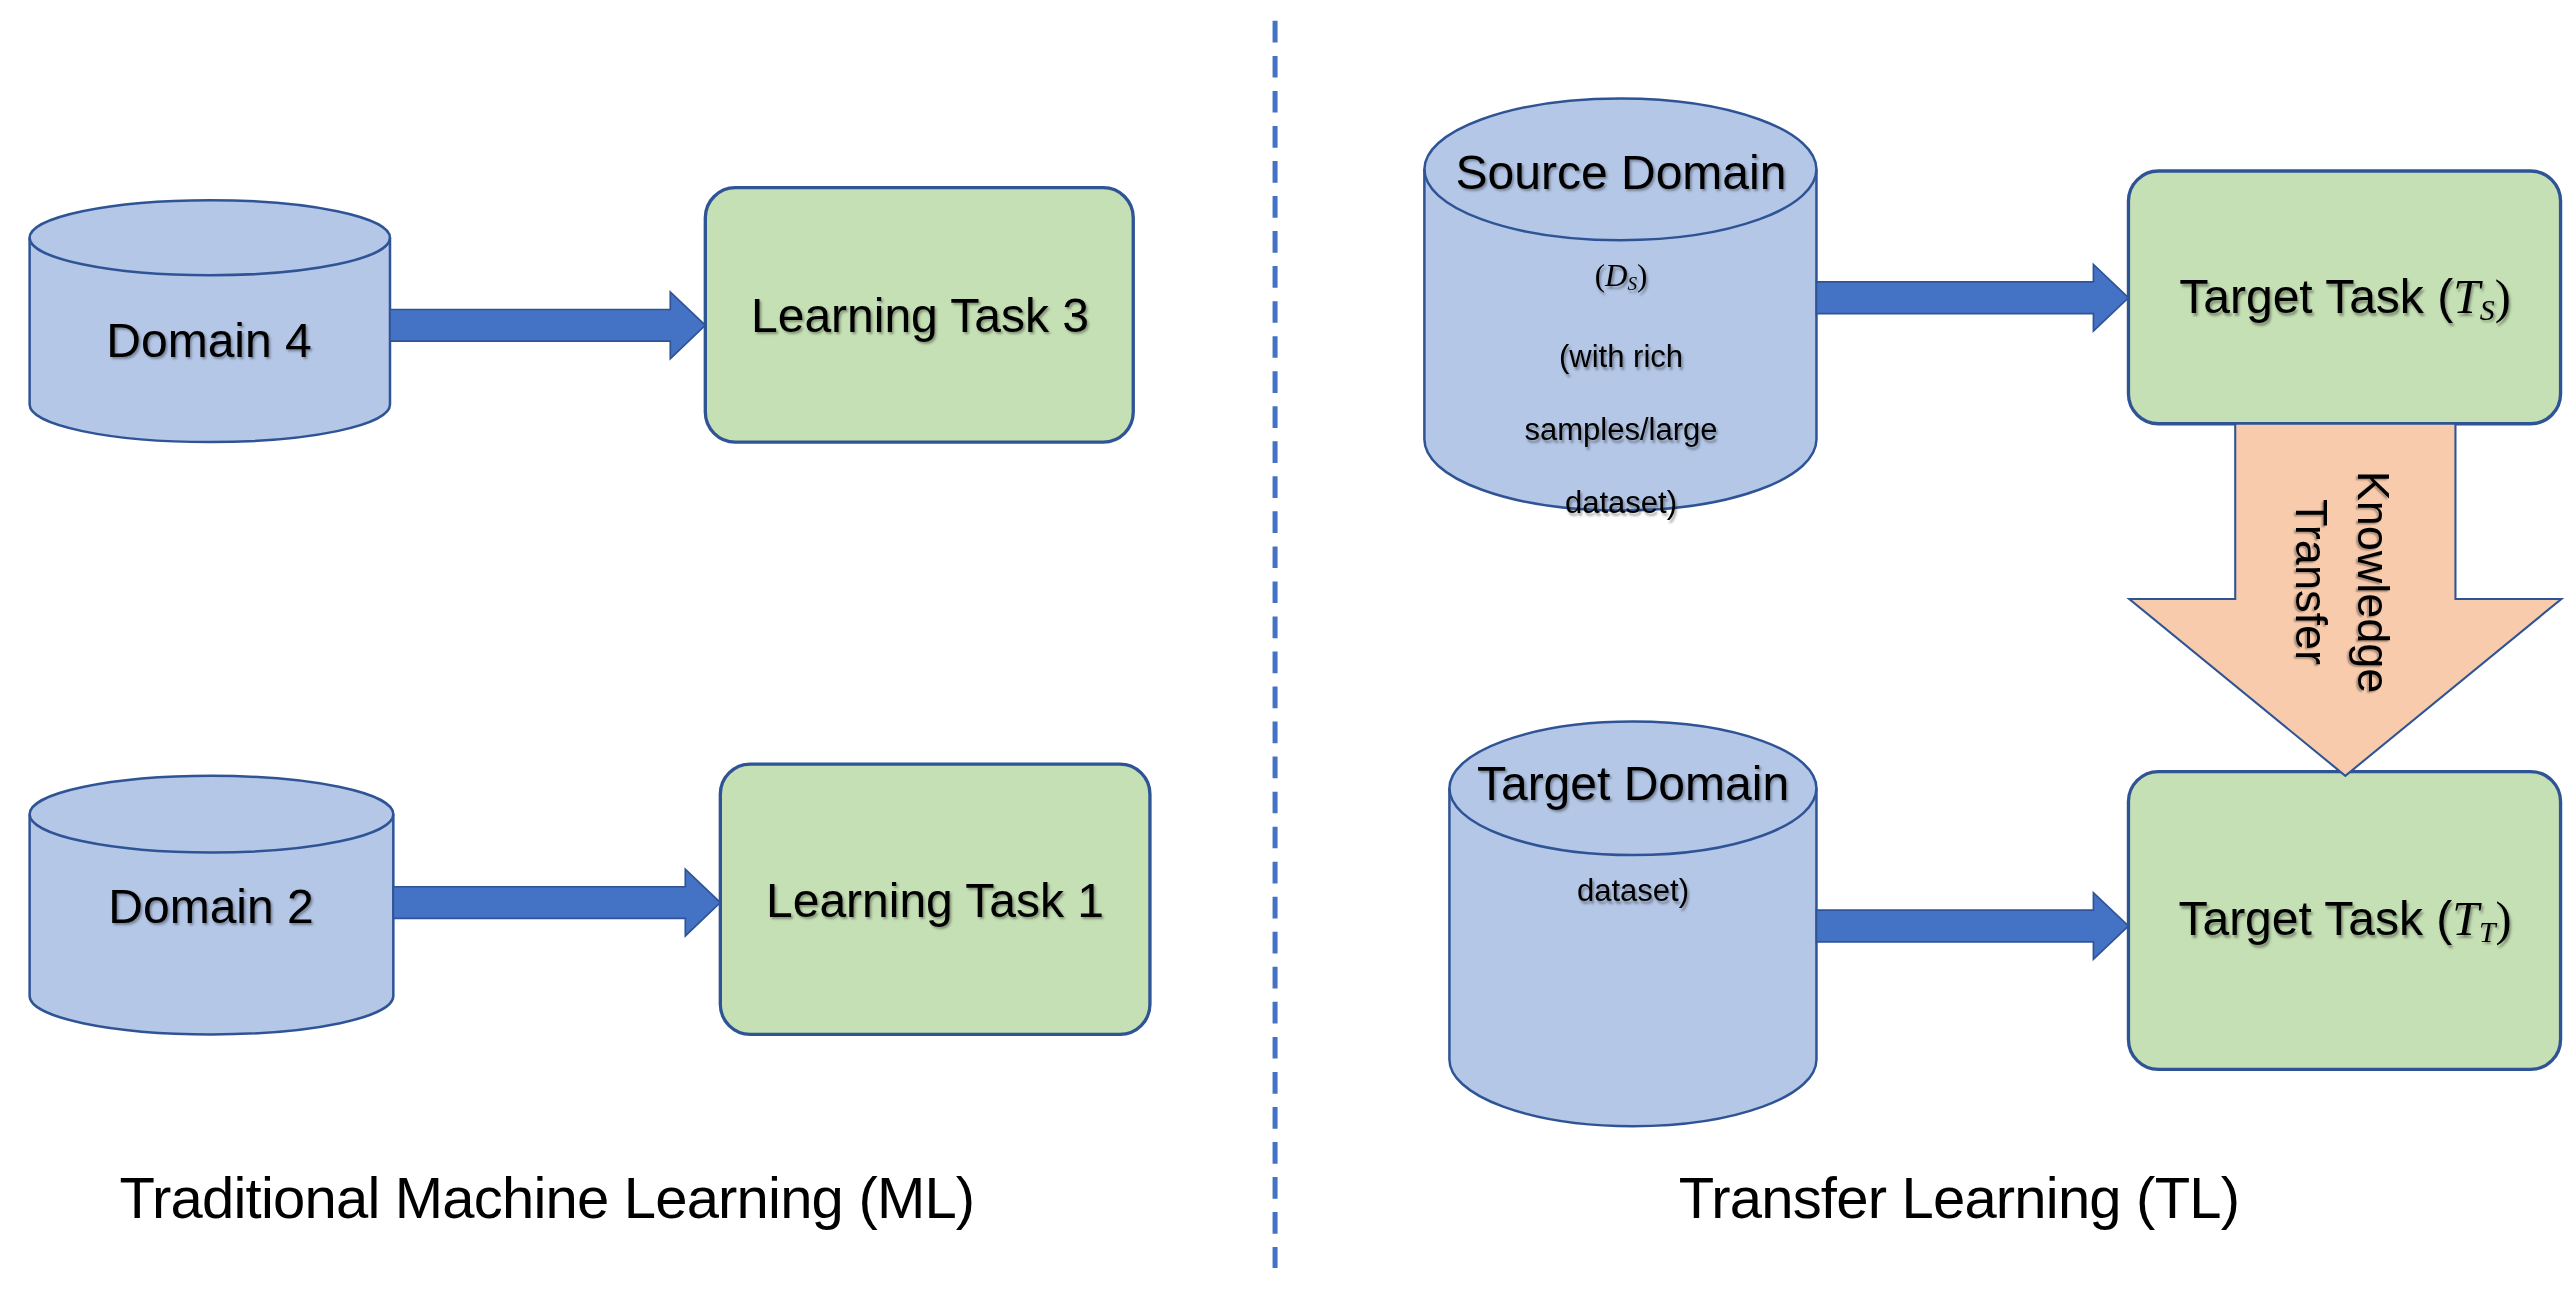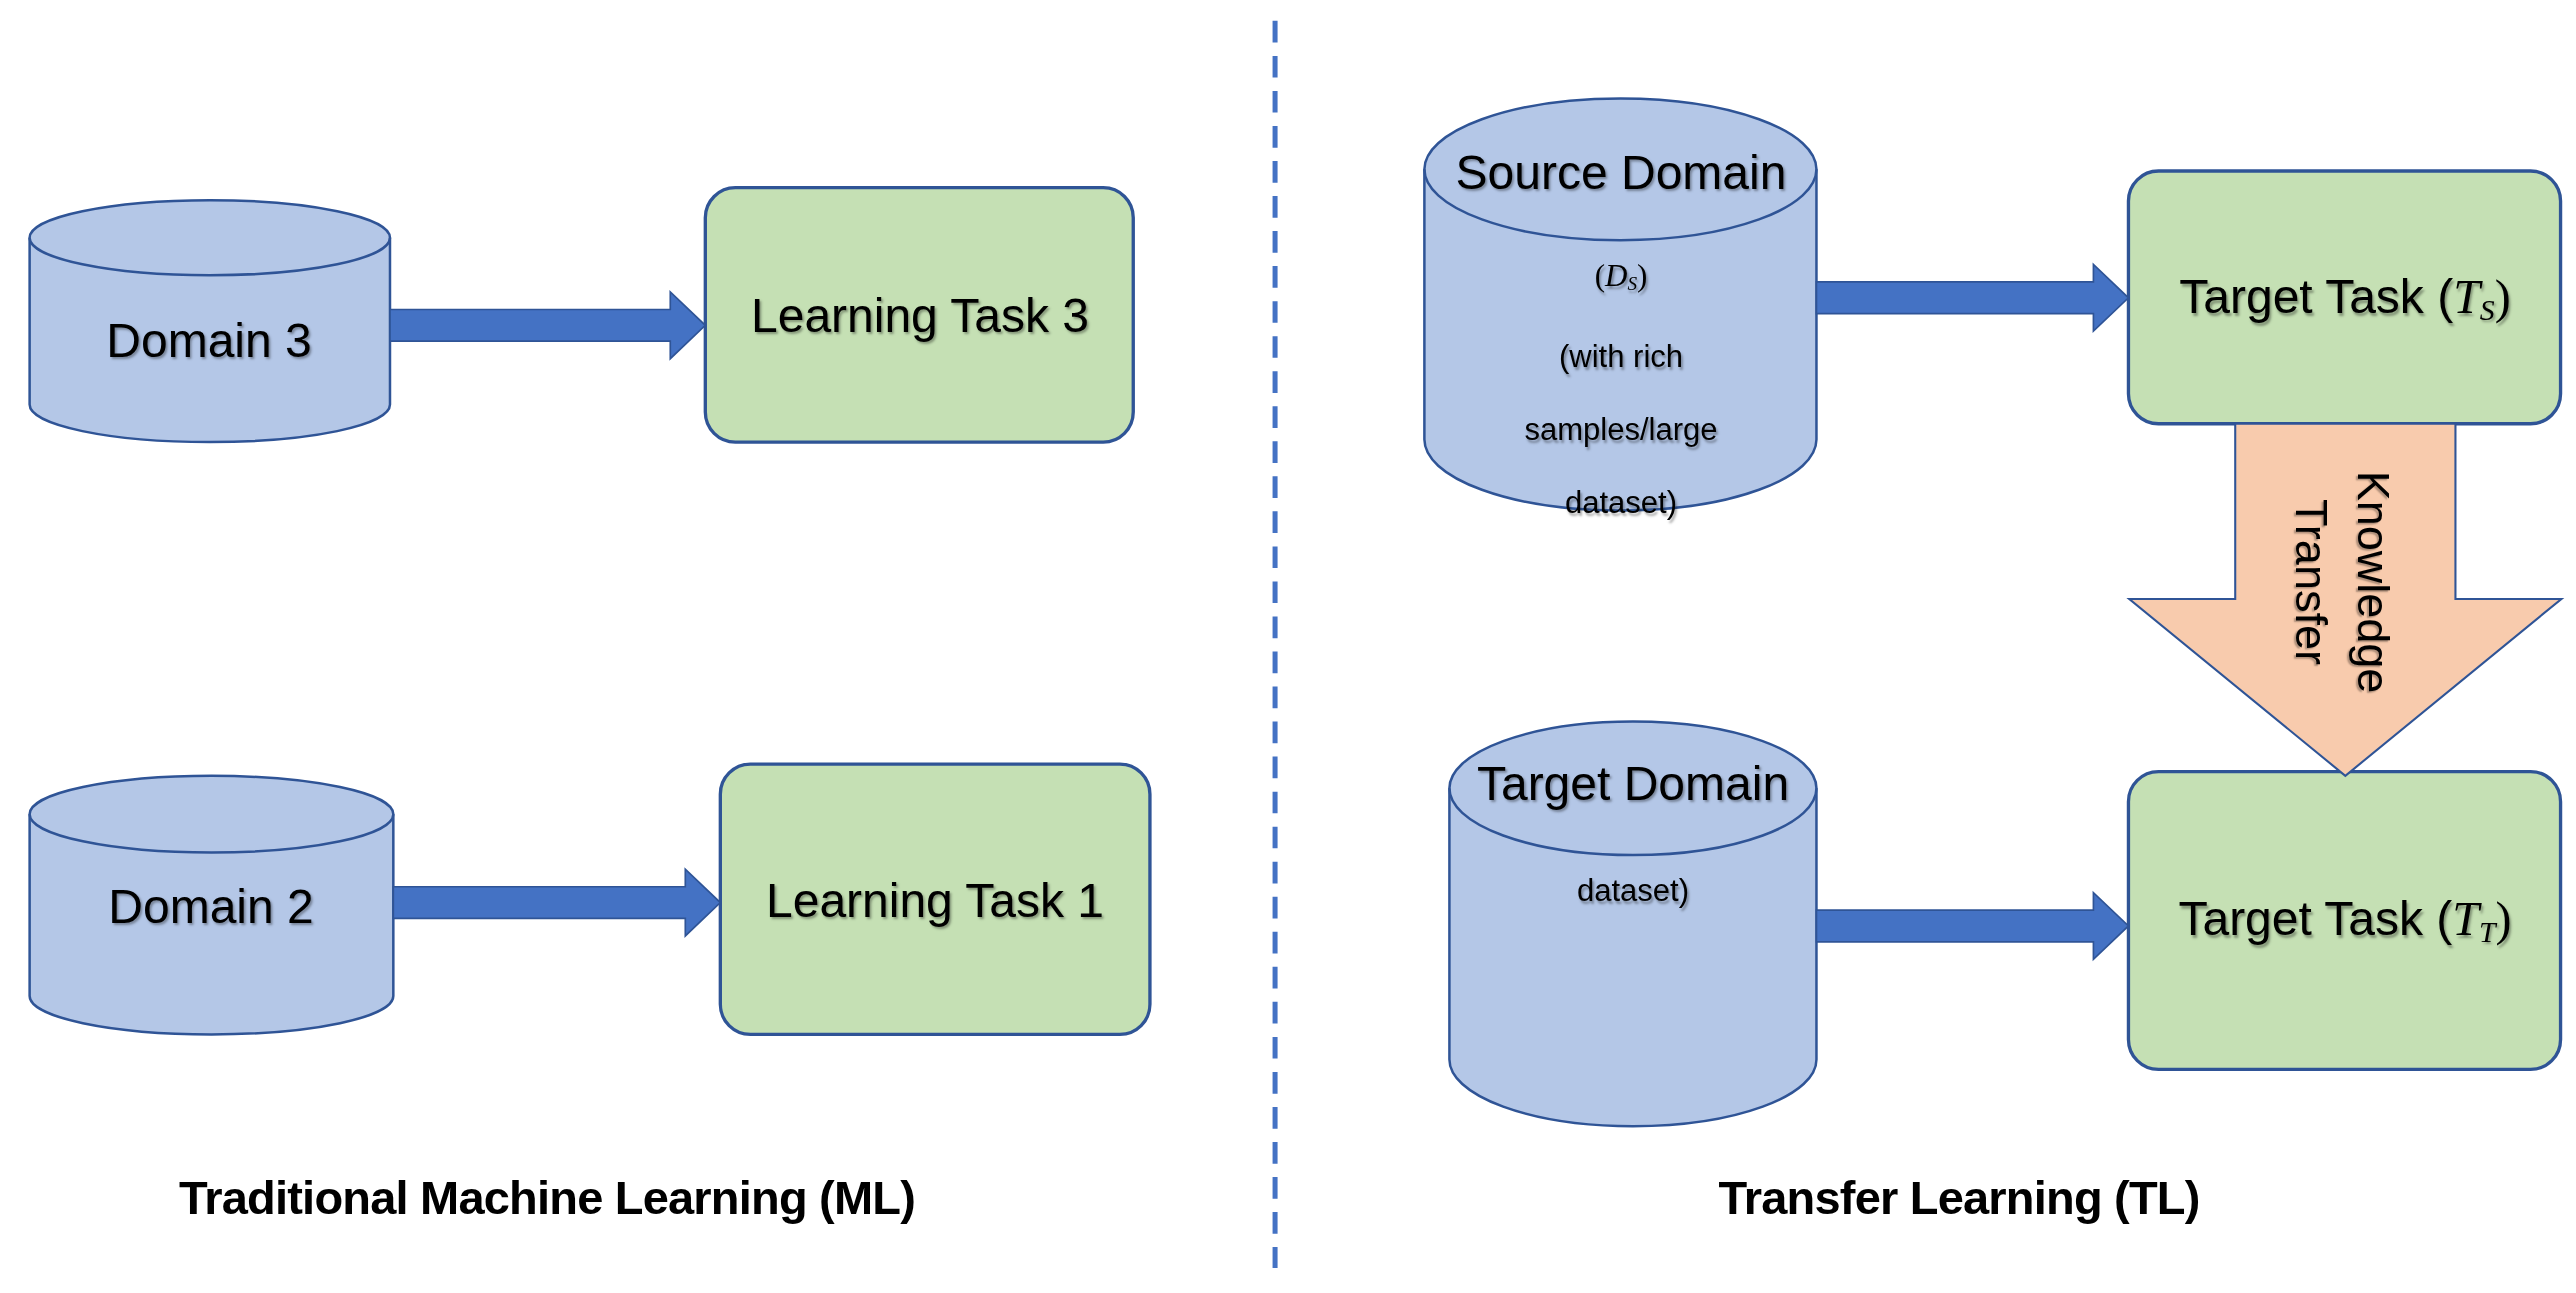--- a/index.html
+++ b/index.html
@@ -16,21 +16,21 @@
   .title{font-size:48px;}
   .desc{
     position:absolute;transform:translateX(-50%);
     text-align:center;font-size:31px;white-space:nowrap;
     text-shadow:1.7px 2.5px 2.5px rgba(0,0,0,.35);
   }
   .desc-src{line-height:73px;}
   .desc-tgt{line-height:75px;}
   .caption{
     position:absolute;transform:translate(-50%,-50%);
-    font-weight:bold;font-size:47px;white-space:nowrap;letter-spacing:-0.8px;
+    font-weight:normal;font-size:58px;white-space:nowrap;letter-spacing:-0.8px;
   }
   .know{
     position:absolute;transform:translate(-50%,-50%) rotate(90deg);
     text-align:center;font-size:45px;line-height:62px;white-space:nowrap;
     text-shadow:1.7px 1.7px 1.7px rgba(0,0,0,.3);
   }
   .mbase{font-family:"Liberation Serif",serif;font-style:italic;}
   .msub{font-family:"Liberation Serif",serif;font-style:italic;font-size:.62em;vertical-align:-0.22em;}
   .mparen{font-family:"Liberation Serif",serif;}
 </style>
@@ -70,21 +70,21 @@
 
     <polygon points="467,371 803,371 803,350 845,390 803,430 803,409 467,409" fill="#4472C4" stroke="#2F5496" stroke-width="2"></polygon>
     <polygon points="471,1063 821,1063 821,1042 863,1082 821,1122 821,1101 471,1101" fill="#4472C4" stroke="#2F5496" stroke-width="2"></polygon>
     <polygon points="2177,338 2509,338 2509,317 2551,357 2509,397 2509,376 2177,376" fill="#4472C4" stroke="#2F5496" stroke-width="2"></polygon>
     <polygon points="2177,1091 2509,1091 2509,1070 2551,1110 2509,1150 2509,1129 2177,1129" fill="#4472C4" stroke="#2F5496" stroke-width="2"></polygon>
 
     <polygon points="2679,508 2943,508 2943,718 3070,718 2811,930 2552,718 2679,718" fill="#F8CBAD" stroke="#2F5496" stroke-width="2.5"></polygon>
   </svg>
 
   <div>
-    <div class="lbl" style="left:209px;top:340px;">Domain 3</div>
+    <div class="lbl" style="left:209px;top:340px;">Domain 4</div>
 
     <div class="lbl" style="left:920px;top:315px;">Learning Task 3</div>
 
     <div class="lbl" style="left:211px;top:906px;">Domain 2</div>
 
     <div class="lbl" style="left:935px;top:900px;">Learning Task 1</div>
 
     <div class="caption" style="left:547px;top:1197px;">Traditional Machine Learning (ML)</div>
   </div>
 

